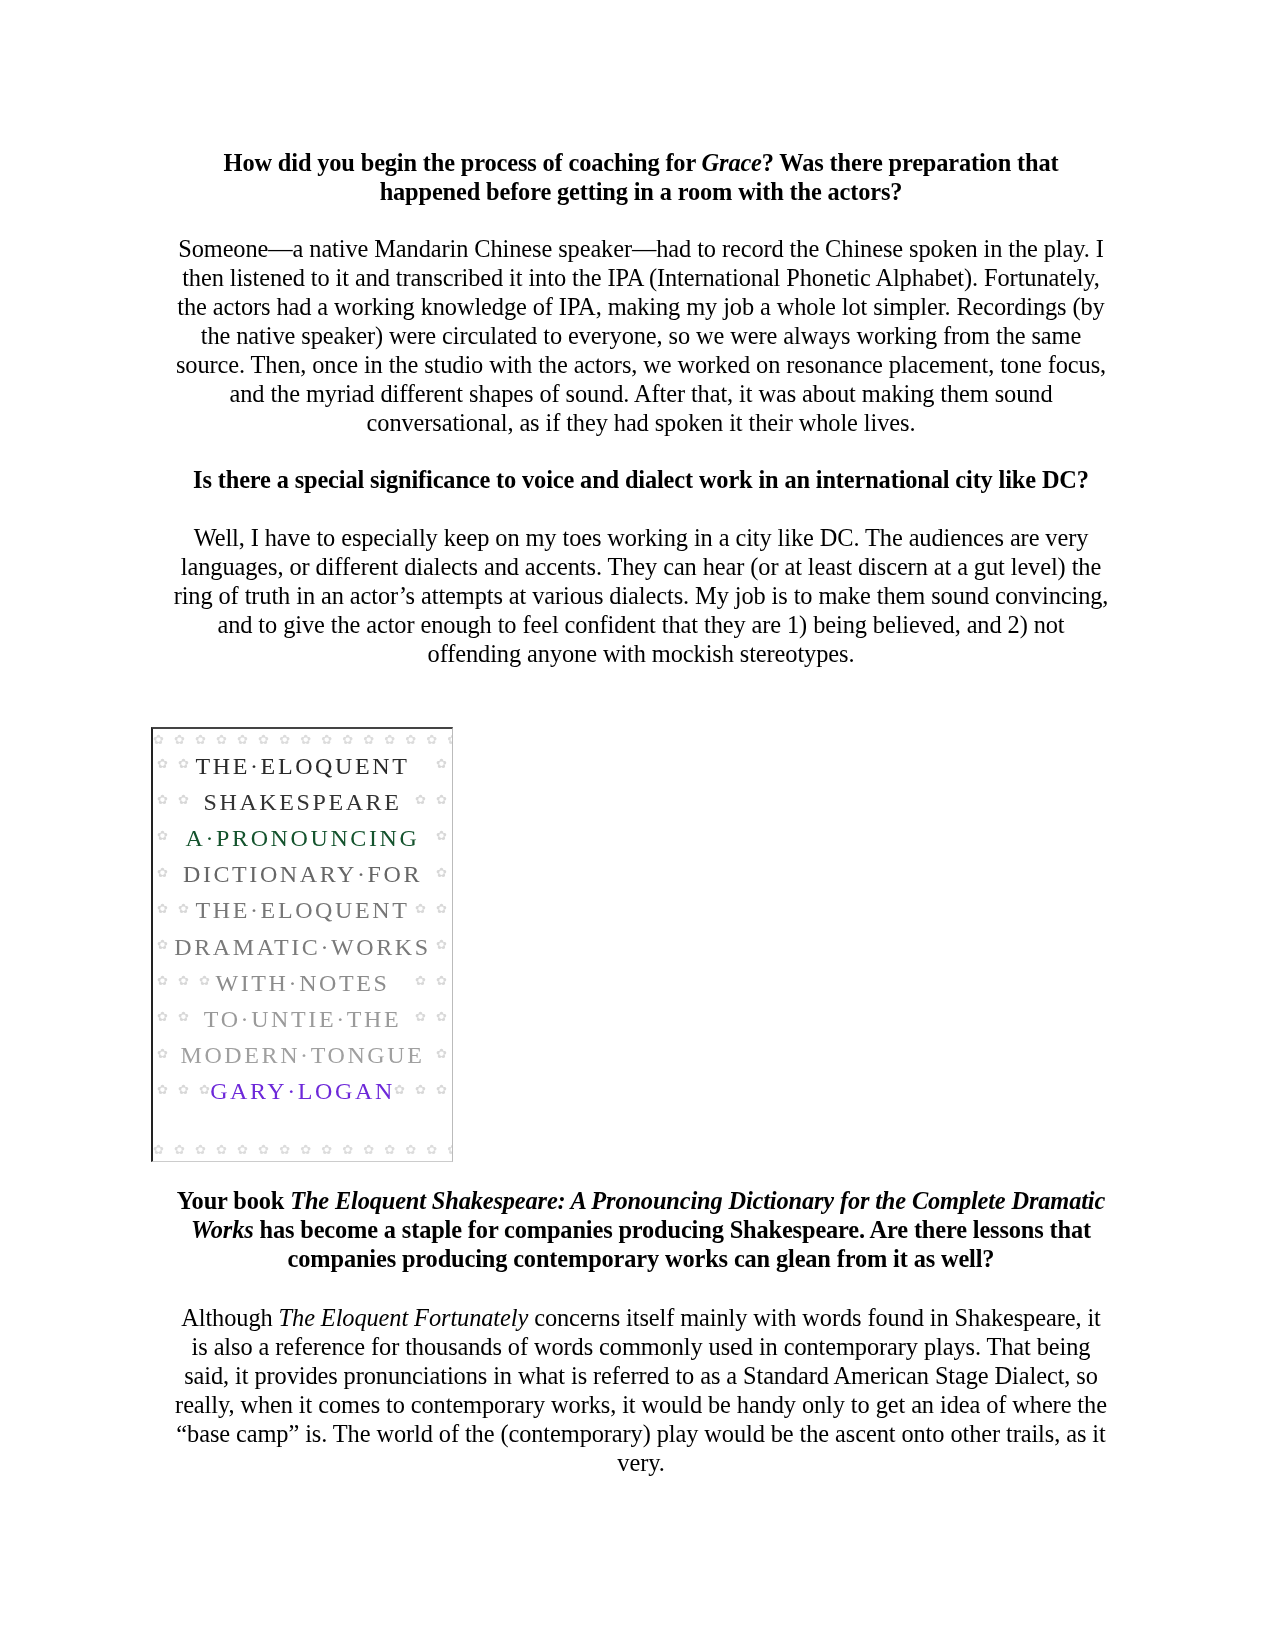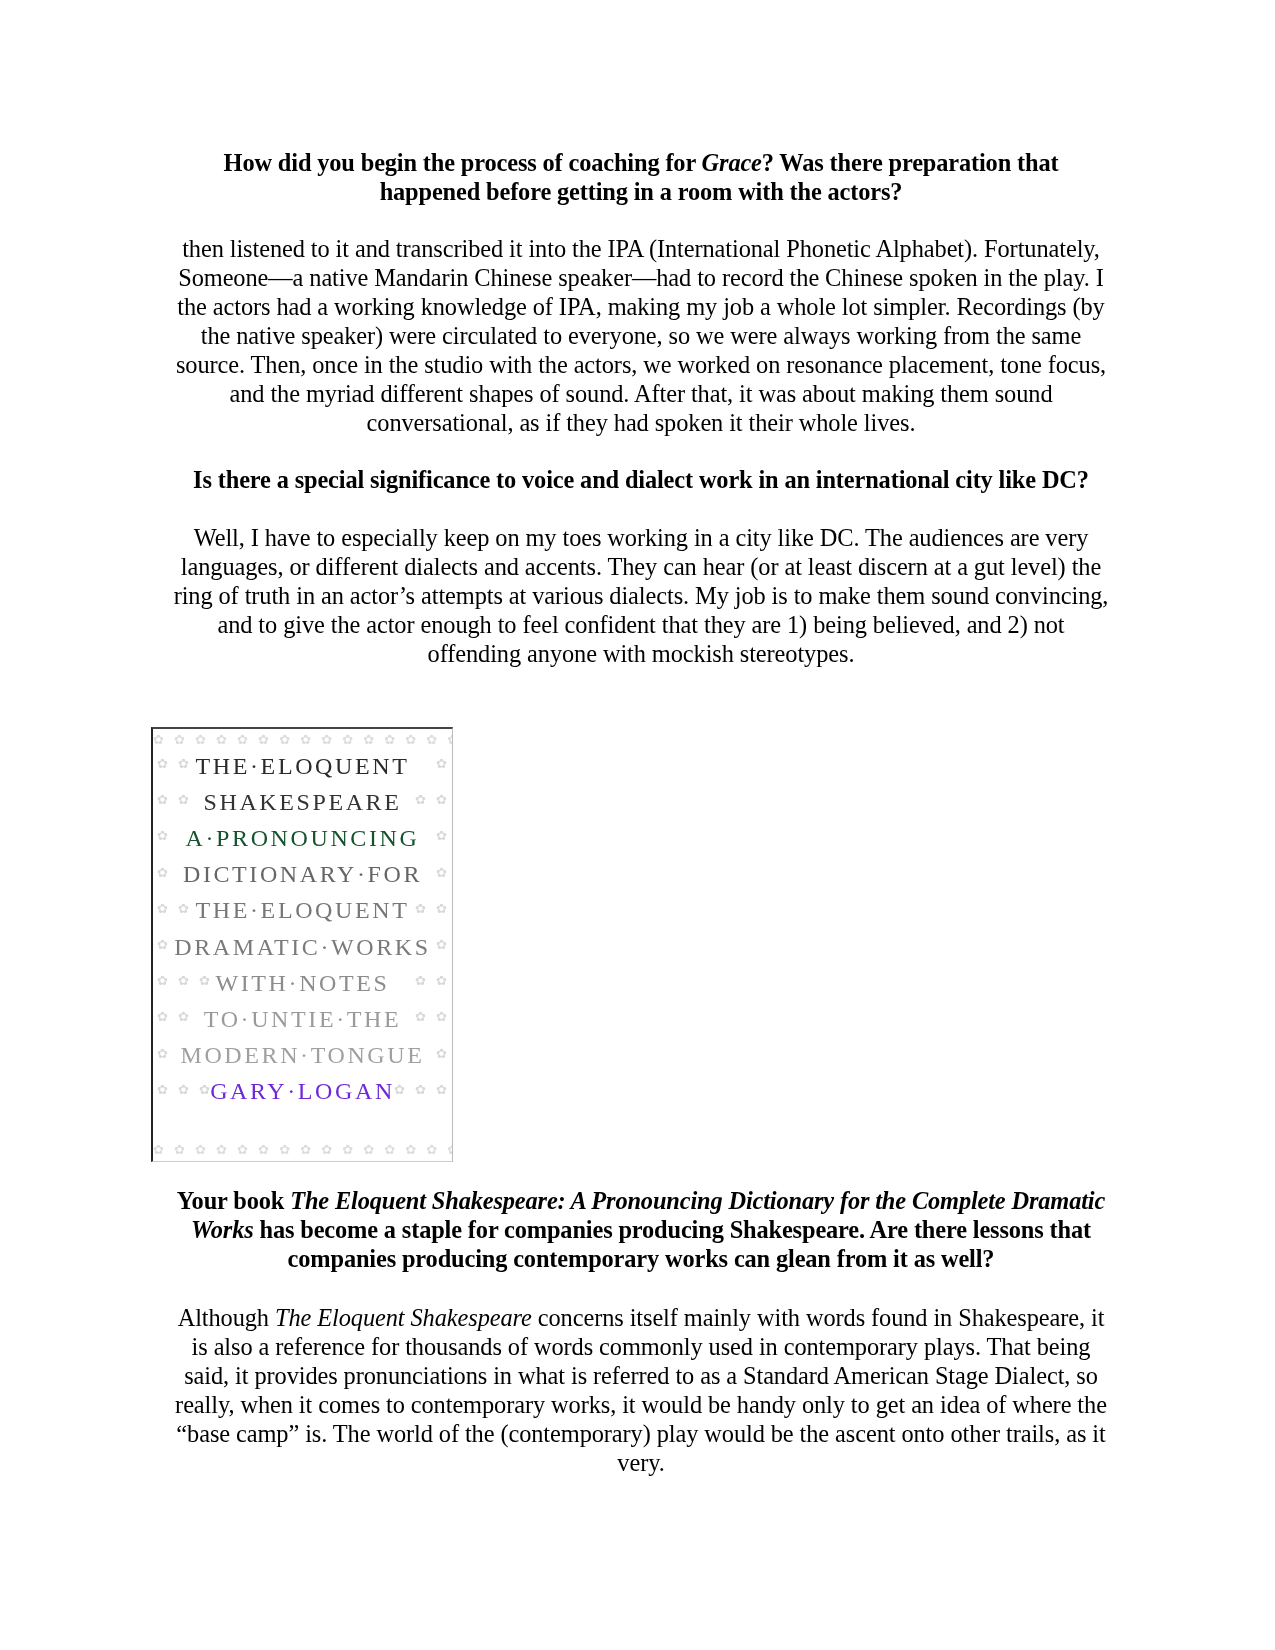--- a/index.html
+++ b/index.html
@@ -95,22 +95,22 @@
 </head>
 <body>
 
 <div class="page">
 
   <p class="q" style="top:148px;">
     <span class="line"><span>How did you begin the process of coaching for </span><em>Grace</em><span>? Was there preparation that</span></span>
     <span class="line"><span>happened before getting in a room with the actors?</span></span>
   </p>
   <p class="a" style="top:234px;">
+    <span class="line">Someone—a native Mandarin Chinese speaker—had to record the Chinese spoken in the play. I</span>
     <span class="line">then listened to it and transcribed it into the IPA (International Phonetic Alphabet). Fortunately,</span>
-    <span class="line">Someone—a native Mandarin Chinese speaker—had to record the Chinese spoken in the play. I</span>
     <span class="line">the actors had a working knowledge of IPA, making my job a whole lot simpler. Recordings (by</span>
     <span class="line">the native speaker) were circulated to everyone, so we were always working from the same</span>
     <span class="line">source. Then, once in the studio with the actors, we worked on resonance placement, tone focus,</span>
     <span class="line">and the myriad different shapes of sound. After that, it was about making them sound</span>
     <span class="line">conversational, as if they had spoken it their whole lives.</span>
   </p>
 
   <p class="q" style="top:465px;">
     <span class="line"><span>Is there a special significance to voice and dialect work in an international city like DC?</span></span>
   </p>
@@ -178,20 +178,20 @@
       </div>
     <div class="orn-row bottom">✿ ✿ ✿ ✿ ✿ ✿ ✿ ✿ ✿ ✿ ✿ ✿ ✿ ✿ ✿ ✿</div>
   </div>
 
   <p class="q" style="top:1186px;">
     <span class="line"><span>Your book </span><em>The Eloquent Shakespeare: A Pronouncing Dictionary for the Complete Dramatic</em></span>
     <span class="line"><em>Works</em><span> has become a staple for companies producing Shakespeare. Are there lessons that</span></span>
     <span class="line"><span>companies producing contemporary works can glean from it as well?</span></span>
   </p>
   <p class="a" style="top:1303px;">
-    <span class="line"><span>Although </span><em>The Eloquent Shakespeare</em><span> concerns itself mainly with words found in Shakespeare, it</span></span>
+    <span class="line"><span>Although </span><em>The Eloquent Fortunately</em><span> concerns itself mainly with words found in Shakespeare, it</span></span>
     <span class="line"><span>is also a reference for thousands of words commonly used in contemporary plays. That being</span></span>
     <span class="line"><span>said, it provides pronunciations in what is referred to as a Standard American Stage Dialect, so</span></span>
     <span class="line"><span>really, when it comes to contemporary works, it would be handy only to get an idea of where the</span></span>
     <span class="line"><span>“base camp” is. The world of the (contemporary) play would be the ascent onto other trails, as it</span></span>
     <span class="line"><span>very.</span></span>
   </p>
 </div>
 
 </body></html>

